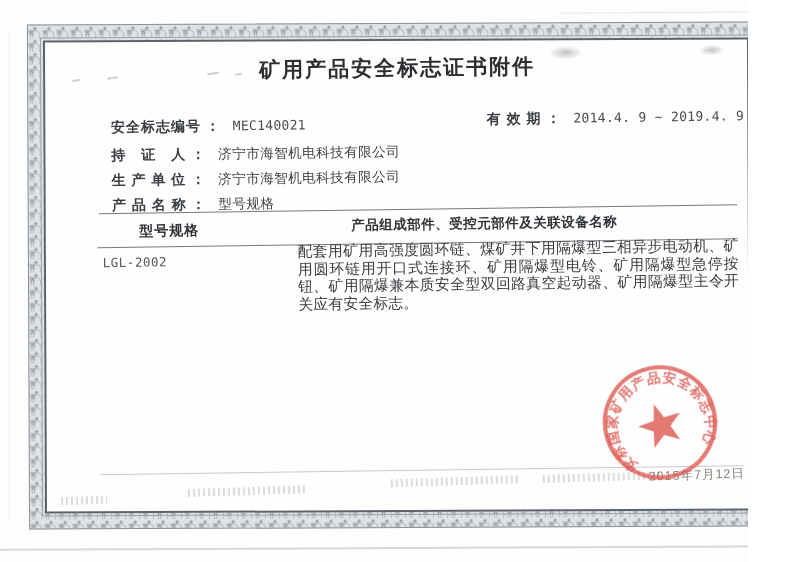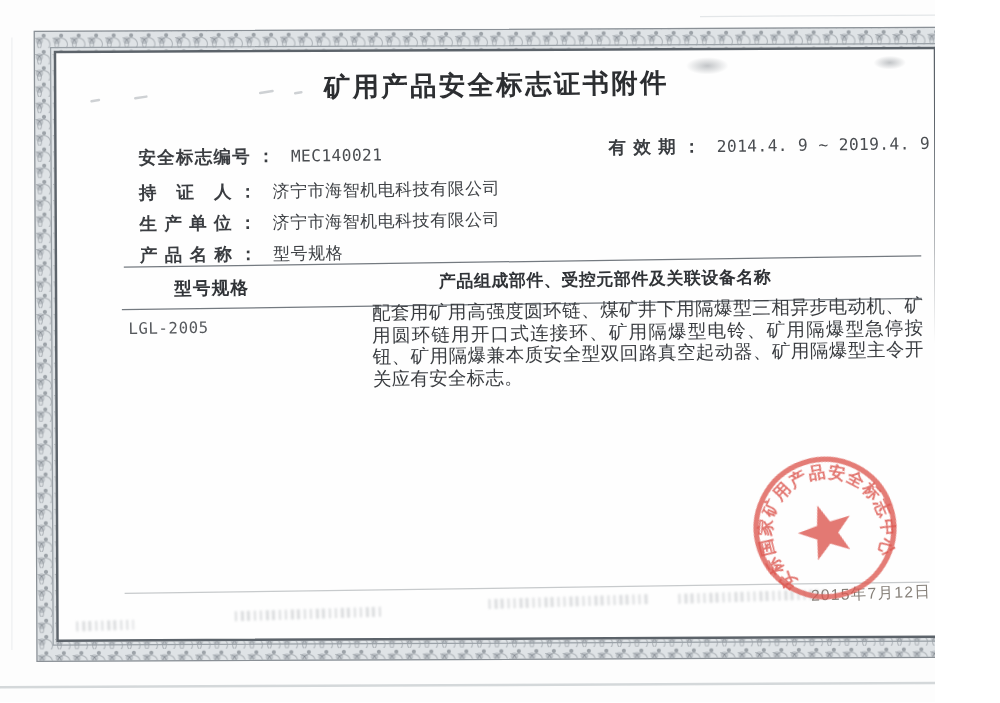--- a/index.html
+++ b/index.html
@@ -143,21 +143,21 @@
 
     <div class="row" id="row-product">
       <span class="lbl">产 品 名 称 ：</span><span class="val">型号规格</span>
     </div>
 
     <div class="rule" id="rule-top"></div>
     <div id="th-model">型号规格</div>
     <div id="th-components">产品组成部件、受控元部件及关联设备名称</div>
     <div class="rule" id="rule-mid"></div>
 
-    <div id="cell-model">LGL-2005</div>
+    <div id="cell-model">LGL-2002</div>
     <div id="cell-components">配套用矿用高强度圆环链、煤矿井下用隔爆型三相异步电动机、矿用圆环链用开口式连接环、矿用隔爆型电铃、矿用隔爆型急停按钮、矿用隔爆兼本质安全型双回路真空起动器、矿用隔爆型主令开关应有安全标志。</div>
 
     <div class="rule" id="rule-bottom"></div>
 
     <div class="smudge" id="smudge-1"></div>
     <div class="smudge" id="smudge-2"></div>
     <div class="smudge" id="smudge-3"></div>
     <div class="smudge" id="smudge-4"></div>
 
     <div id="issue-date">2015年7月12日</div>

